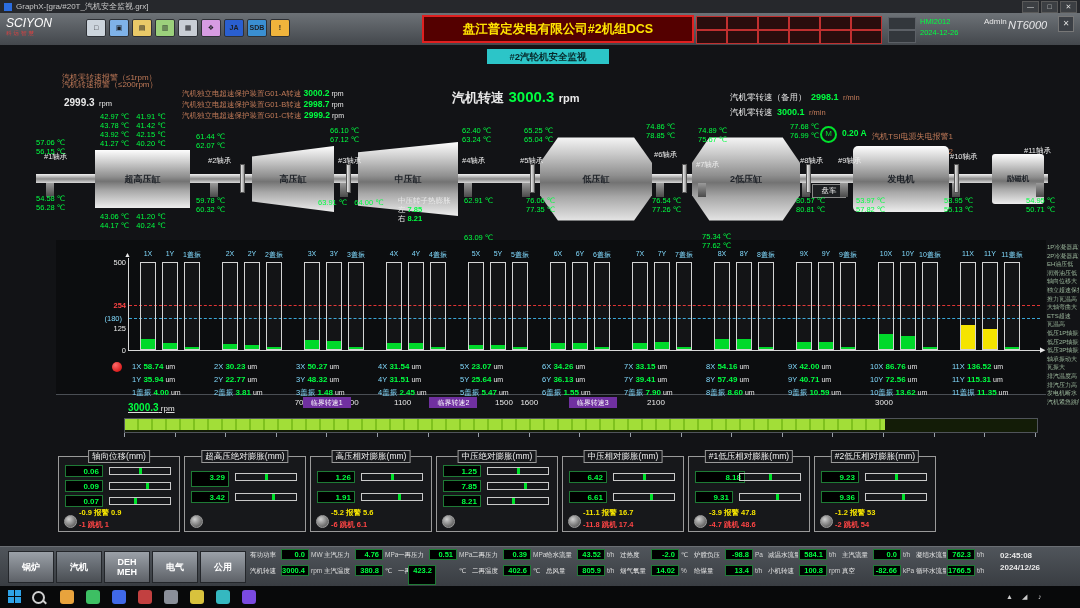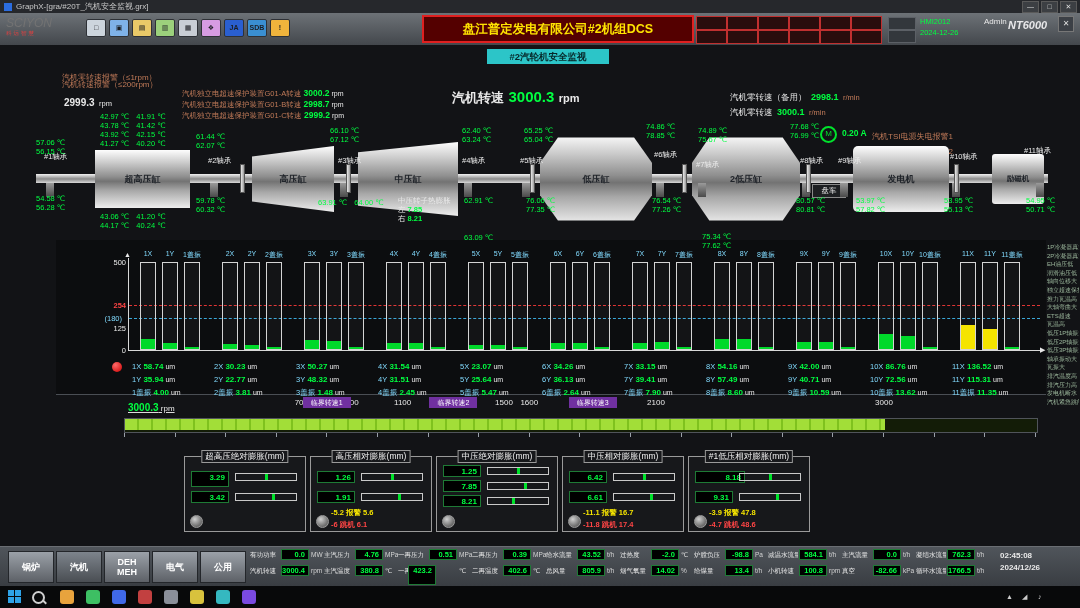--- a/index.html
+++ b/index.html
@@ -52,30 +52,30 @@
     <span>GraphX-[gra/#20T_汽机安全监视.grx]</span>
     <span class="tb-ctrls">
       <span class="tb-btn">—</span>
       <span class="tb-btn">□</span>
       <span class="tb-btn">✕</span>
     </span>
   </div>
 
   <div class="toolbar"></div>
   <div class="abs" style="left:6px;top:17px">
-    <div style="font-size:12px;font-weight:normal;font-style:italic;color:#737373;line-height:13px">SCIYON</div>
+    <div style="font-size:12px;font-weight:normal;font-style:italic;color:#ffffff;line-height:13px">SCIYON</div>
     <div style="font-size:5.5px;color:#e04040;letter-spacing:2px">科远智慧</div>
   </div>
   <div class="abs" style="left:422px;top:15px;width:268px;height:24px;border:2px solid #e02020;background:#540000;color:#ffe400;font-weight:bold;font-size:12.5px;text-align:center;line-height:24px;box-sizing:content-box">盘江普定发电有限公司#2机组DCS</div>
   <div class="abs" style="left:888px;top:17px;width:26px;height:11px;background:#33373c;border:1px solid #5c6066"></div>
   <div class="abs" style="left:888px;top:30px;width:26px;height:11px;background:#33373c;border:1px solid #5c6066"></div>
   <div class="abs g f75" style="left:920px;top:17px">HMI2012</div>
   <div class="abs g f75" style="left:920px;top:28px">2024-12-26</div>
   <div class="abs w f8" style="left:984px;top:17px">Admin</div>
-  <div class="abs" style="left:1008px;top:19px;font-size:11px;font-weight:bold;font-style:italic;color:#e8e8ea">NT6000</div>
+  <div class="abs" style="left:1008px;top:19px;font-size:11px;font-weight:normal;font-style:italic;color:#e8e8ea">NT6000</div>
   <div class="abs" style="left:1058px;top:16px;width:14px;height:14px;background:#3c4046;border:1px solid #777;color:#ddd;font-size:8px;text-align:center;line-height:13px">✕</div>
 
   <div class="badge">#2汽轮机安全监视</div>
 
   <div class="abs" style="left:56px;top:240px;width:990px;height:154px;background:#0c0d0f"></div>
 
   <div class="abs rust f8" style="left:62px;top:72px">汽机零转速报警（≤1rpm）</div>
   <div class="abs rust f8" style="left:62px;top:79px">汽机转速报警（≤200rpm）</div>
   <div class="abs" style="left:64px;top:92px;white-space:nowrap">
     <span class="w f10 b">2999.3</span>
@@ -374,21 +374,21 @@
     <div style="position: absolute; left: 542px; top: 355px; width: 82px; height: 11px; white-space: nowrap;"><span class="c f75">6X</span><span class="g f8 b"> 34.26</span><span class="w f7"> um</span></div>
     <div class="c f7" style="position: absolute; left: 567px; top: 250px; width: 26px; height: 8px; text-align: center; white-space: nowrap;">6Y</div>
     <div class="bar" style="position: absolute; left: 572px; top: 262px; width: 16px; height: 88px;">
       <div class="fill" style="height: 6.35888px; background: rgb(0, 217, 42);"></div>
     </div>
     <div style="position: absolute; left: 542px; top: 368px; width: 82px; height: 11px; white-space: nowrap;"><span class="c f75">6Y</span><span class="g f8 b"> 36.13</span><span class="w f7"> um</span></div>
     <div class="c f7" style="position: absolute; left: 589px; top: 250px; width: 26px; height: 8px; text-align: center; white-space: nowrap;">6盖振</div>
     <div class="bar" style="position: absolute; left: 594px; top: 262px; width: 16px; height: 88px;">
       <div class="fill" style="height: 2px; background: rgb(0, 217, 42);"></div>
     </div>
-    <div style="position: absolute; left: 542px; top: 381px; width: 82px; height: 11px; white-space: nowrap;"><span class="c f75">6盖振</span><span class="g f8 b"> 2.64</span><span class="w f7"> um</span></div>
+    <div style="position: absolute; left: 542px; top: 381px; width: 82px; height: 11px; white-space: nowrap;"><span class="c f75">6盖振</span><span class="g f8 b"> 1.55</span><span class="w f7"> um</span></div>
     <div class="c f7" style="position: absolute; left: 627px; top: 250px; width: 26px; height: 8px; text-align: center; white-space: nowrap;">7X</div>
     <div class="bar" style="position: absolute; left: 632px; top: 262px; width: 16px; height: 88px;">
       <div class="fill" style="height: 5.8344px; background: rgb(0, 217, 42);"></div>
     </div>
     <div style="position: absolute; left: 624px; top: 355px; width: 82px; height: 11px; white-space: nowrap;"><span class="c f75">7X</span><span class="g f8 b"> 33.15</span><span class="w f7"> um</span></div>
     <div class="c f7" style="position: absolute; left: 649px; top: 250px; width: 26px; height: 8px; text-align: center; white-space: nowrap;">7Y</div>
     <div class="bar" style="position: absolute; left: 654px; top: 262px; width: 16px; height: 88px;">
       <div class="fill" style="height: 6.93616px; background: rgb(0, 217, 42);"></div>
     </div>
     <div style="position: absolute; left: 624px; top: 368px; width: 82px; height: 11px; white-space: nowrap;"><span class="c f75">7Y</span><span class="g f8 b"> 39.41</span><span class="w f7"> um</span></div>
@@ -485,20 +485,38 @@
     <div class="w f8" style="position: absolute; left: 515.333px; top: 398px; width: 28px; height: 9px; text-align: center;">1600</div>
     <div class="w f8" style="position: absolute; left: 642px; top: 398px; width: 28px; height: 9px; text-align: center;">2100</div>
     <div class="w f8" style="position: absolute; left: 870px; top: 398px; width: 28px; height: 9px; text-align: center;">3000</div>
     <div class="f7" style="position: absolute; left: 302.667px; top: 397px; width: 48px; height: 11px; text-align: center; line-height: 11px; background: rgb(112, 48, 160); color: rgb(255, 255, 255);">临界转速1</div>
     <div class="f7" style="position: absolute; left: 429.333px; top: 397px; width: 48px; height: 11px; text-align: center; line-height: 11px; background: rgb(112, 48, 160); color: rgb(255, 255, 255);">临界转速2</div>
     <div class="f7" style="position: absolute; left: 568.667px; top: 397px; width: 48px; height: 11px; text-align: center; line-height: 11px; background: rgb(112, 48, 160); color: rgb(255, 255, 255);">临界转速3</div>
     <div style="position: absolute; left: 124px; top: 418px; width: 912px; height: 13px; background: rgb(19, 28, 7); border: 1px solid rgb(80, 84, 90);">
       <div style="position: absolute; left: 0px; top: 0px; width: 760.076px; height: 11px; background: repeating-linear-gradient(90deg, rgb(162, 222, 56) 0px, rgb(162, 222, 56) 12px, rgb(127, 194, 30) 12px, rgb(127, 194, 30) 14px);"></div>
     </div>
     <div style="position: absolute; left: 124px; top: 433px; width: 912px; height: 4px; background: repeating-linear-gradient(90deg, rgb(154, 160, 168) 0px, rgb(154, 160, 168) 1px, transparent 1px, transparent 50.6px);"></div>
+    <div class="panel" style="position: absolute; left: 58px; top: 456px; width: 122px; height: 76px;">
+      <div class="ptitle">轴向位移(mm)</div>
+      <div class="ind" style="position: absolute; left: 5px; top: 58px; width: 11px; height: 11px;"></div>
+      <div class="vbox f8 b" style="position: absolute; left: 6px; top: 8px; width: 38px; height: 12px; line-height: 11px;">0.06</div>
+      <div class="gauge" style="position: absolute; left: 50px; top: 10px; width: 62px; height: 8px;">
+        <div class="gtick" style="position: absolute; left: 29px; top: 0px; width: 3px; height: 6px;"></div>
+      </div>
+      <div class="vbox f8 b" style="position: absolute; left: 6px; top: 23px; width: 38px; height: 12px; line-height: 11px;">0.09</div>
+      <div class="gauge" style="position: absolute; left: 50px; top: 25px; width: 62px; height: 8px;">
+        <div class="gtick" style="position: absolute; left: 36px; top: 0px; width: 3px; height: 6px;"></div>
+      </div>
+      <div class="vbox f8 b" style="position: absolute; left: 6px; top: 38px; width: 38px; height: 12px; line-height: 11px;">0.07</div>
+      <div class="gauge" style="position: absolute; left: 50px; top: 40px; width: 62px; height: 8px;">
+        <div class="gtick" style="position: absolute; left: 24px; top: 0px; width: 3px; height: 6px;"></div>
+      </div>
+      <div class="y f75 b" style="position: absolute; left: 20px; top: 51px; width: 100px; height: 9px; white-space: nowrap;">-0.9 报警 0.9</div>
+      <div class="r f75 b" style="position: absolute; left: 20px; top: 63px; width: 100px; height: 9px; white-space: nowrap;">-1 跳机 1</div>
+    </div>
     <div class="panel" style="position: absolute; left: 184px; top: 456px; width: 122px; height: 76px;">
       <div class="ptitle">超高压绝对膨胀(mm)</div>
       <div class="ind" style="position: absolute; left: 5px; top: 58px; width: 11px; height: 11px;"></div>
       <div class="vbox f8 b" style="position: absolute; left: 6px; top: 14px; width: 38px; height: 16px; line-height: 11px;">3.29</div>
       <div class="gauge" style="position: absolute; left: 50px; top: 16px; width: 62px; height: 8px;">
         <div class="gtick" style="position: absolute; left: 29px; top: 0px; width: 3px; height: 6px;"></div>
       </div>
       <div class="vbox f8 b" style="position: absolute; left: 6px; top: 34px; width: 38px; height: 12px; line-height: 11px;">3.42</div>
       <div class="gauge" style="position: absolute; left: 50px; top: 36px; width: 62px; height: 8px;">
         <div class="gtick" style="position: absolute; left: 36px; top: 0px; width: 3px; height: 6px;"></div>
@@ -554,20 +572,34 @@
       <div class="vbox f8 b" style="position: absolute; left: 6px; top: 14px; width: 50px; height: 12px; line-height: 11px;">8.18</div>
       <div class="gauge" style="position: absolute; left: 50px; top: 16px; width: 62px; height: 8px;">
         <div class="gtick" style="position: absolute; left: 29px; top: 0px; width: 3px; height: 6px;"></div>
       </div>
       <div class="vbox f8 b" style="position: absolute; left: 6px; top: 34px; width: 38px; height: 12px; line-height: 11px;">9.31</div>
       <div class="gauge" style="position: absolute; left: 50px; top: 36px; width: 62px; height: 8px;">
         <div class="gtick" style="position: absolute; left: 36px; top: 0px; width: 3px; height: 6px;"></div>
       </div>
       <div class="y f75 b" style="position: absolute; left: 20px; top: 51px; width: 100px; height: 9px; white-space: nowrap;">-3.9 报警 47.8</div>
       <div class="r f75 b" style="position: absolute; left: 20px; top: 63px; width: 100px; height: 9px; white-space: nowrap;">-4.7 跳机 48.6</div>
+    </div>
+    <div class="panel" style="position: absolute; left: 814px; top: 456px; width: 122px; height: 76px;">
+      <div class="ptitle">#2低压相对膨胀(mm)</div>
+      <div class="ind" style="position: absolute; left: 5px; top: 58px; width: 11px; height: 11px;"></div>
+      <div class="vbox f8 b" style="position: absolute; left: 6px; top: 14px; width: 38px; height: 12px; line-height: 11px;">9.23</div>
+      <div class="gauge" style="position: absolute; left: 50px; top: 16px; width: 62px; height: 8px;">
+        <div class="gtick" style="position: absolute; left: 29px; top: 0px; width: 3px; height: 6px;"></div>
+      </div>
+      <div class="vbox f8 b" style="position: absolute; left: 6px; top: 34px; width: 38px; height: 12px; line-height: 11px;">9.36</div>
+      <div class="gauge" style="position: absolute; left: 50px; top: 36px; width: 62px; height: 8px;">
+        <div class="gtick" style="position: absolute; left: 36px; top: 0px; width: 3px; height: 6px;"></div>
+      </div>
+      <div class="y f75 b" style="position: absolute; left: 20px; top: 51px; width: 100px; height: 9px; white-space: nowrap;">-1.2 报警 53</div>
+      <div class="r f75 b" style="position: absolute; left: 20px; top: 63px; width: 100px; height: 9px; white-space: nowrap;">-2 跳机 54</div>
     </div>
     <div class="navbtn" style="position: absolute; left: 8px; top: 551px; width: 44px; height: 30px;">
       <span class="f9 b">锅炉</span>
     </div>
     <div class="navbtn" style="position: absolute; left: 56px; top: 551px; width: 44px; height: 30px; background: linear-gradient(rgb(125, 132, 140), rgb(74, 78, 83));">
       <span class="f9 b">汽机</span>
     </div>
     <div class="navbtn" style="position: absolute; left: 104px; top: 551px; width: 44px; height: 30px;">
       <span class="f9 b">DEH</span>
       <span class="f9 b">MEH</span>

